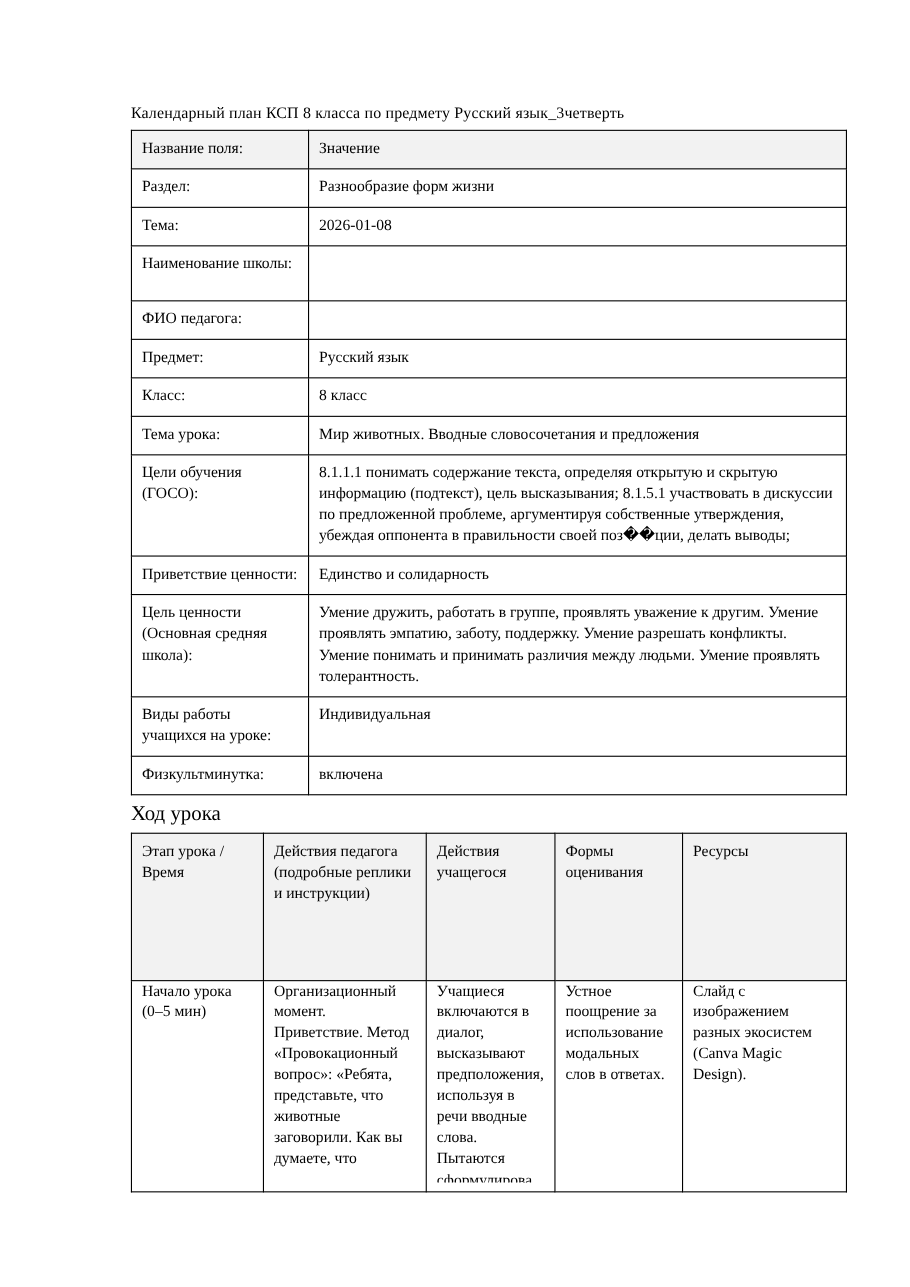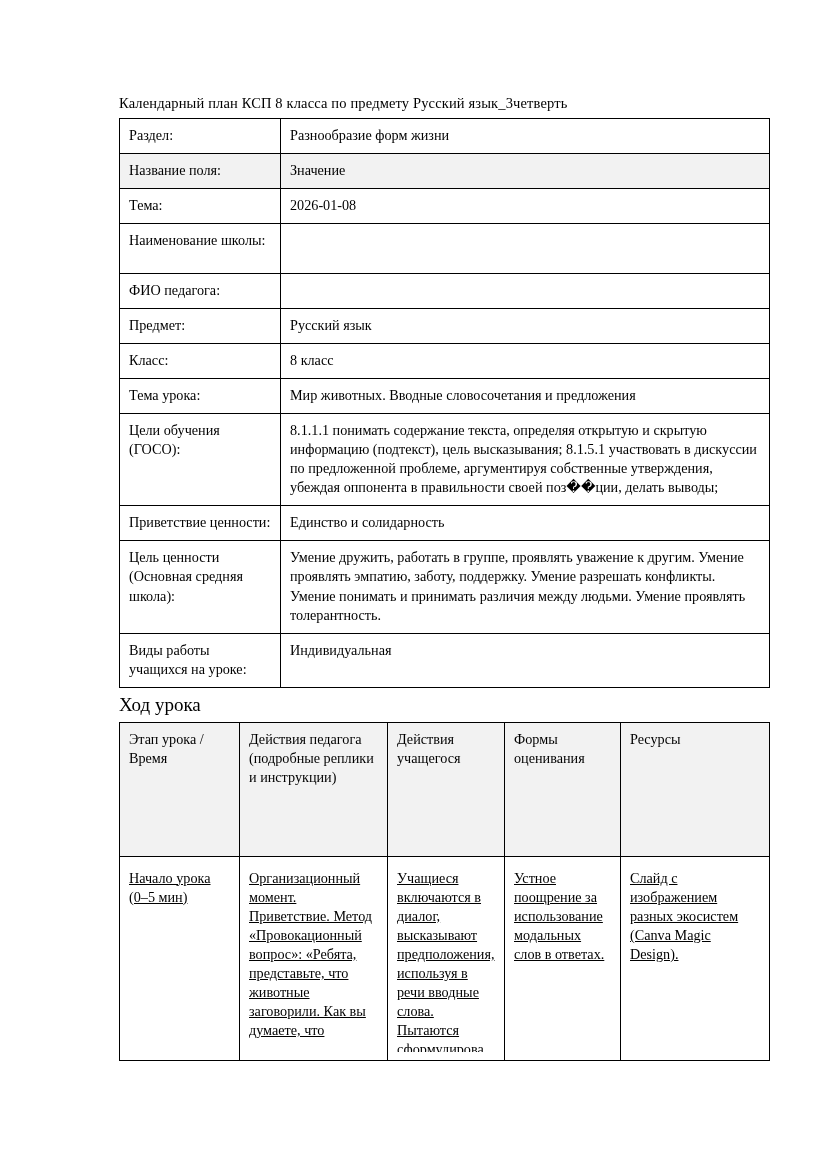--- a/index.html
+++ b/index.html
@@ -76,22 +76,21 @@
   .t2 col.k2 { width: 148px; }
   .t2 col.k3 { width: 117px; }
   .t2 col.k4 { width: 116px; }
   .t2 col.k5 { width: 149px; }
   .t2 .hdr-cell {
     height: 118px;
   }
   .t2 td.body-cell {
     height: 180px;
     overflow: hidden;
-    padding-top: 12px;
-    text-decoration: underline;
+    padding-top: 0;
   }
   .t2 td.body-cell .clip {
     display: block;
     max-height: 183px;
     overflow: hidden;
   }
 </style>
 </head>
 <body>
 
@@ -100,26 +99,26 @@
 
     <div class="doc-title">Календарный план КСП 8 класса по предмету Русский язык_3четверть</div>
 
     <table class="grid t1">
       <colgroup>
           <col class="c1">
           <col class="c2">
         </colgroup>
       <tbody>
         <tr>
+          <td class="hdr">Название поля:</td>
+          <td class="hdr">Значение</td>
+        </tr>
+        <tr>
           <td>Раздел:</td>
           <td>Разнообразие форм жизни</td>
-        </tr>
-        <tr>
-          <td class="hdr">Название поля:</td>
-          <td class="hdr">Значение</td>
         </tr>
         <tr>
           <td>Тема:</td>
           <td>2026-01-08</td>
         </tr>
         <tr class="tall">
           <td>Наименование школы:</td>
           <td></td>
         </tr>
         <tr>
@@ -146,20 +145,24 @@
           <td>Приветствие ценности:</td>
           <td>Единство и солидарность</td>
         </tr>
         <tr>
           <td>Цель ценности (Основная средняя школа):</td>
           <td>Умение дружить, работать в группе, проявлять уважение к другим. Умение проявлять эмпатию, заботу, поддержку. Умение разрешать конфликты. Умение понимать и принимать различия между людьми. Умение проявлять толерантность.</td>
         </tr>
         <tr>
           <td>Виды работы учащихся на уроке:</td>
           <td>Индивидуальная</td>
+        </tr>
+        <tr>
+          <td>Физкультминутка:</td>
+          <td>включена</td>
         </tr>
       </tbody>
     </table>
 
     <div class="mid-label">Ход урока</div>
 
     <table class="grid t2">
       <colgroup>
           <col class="k1">
           <col class="k2">

